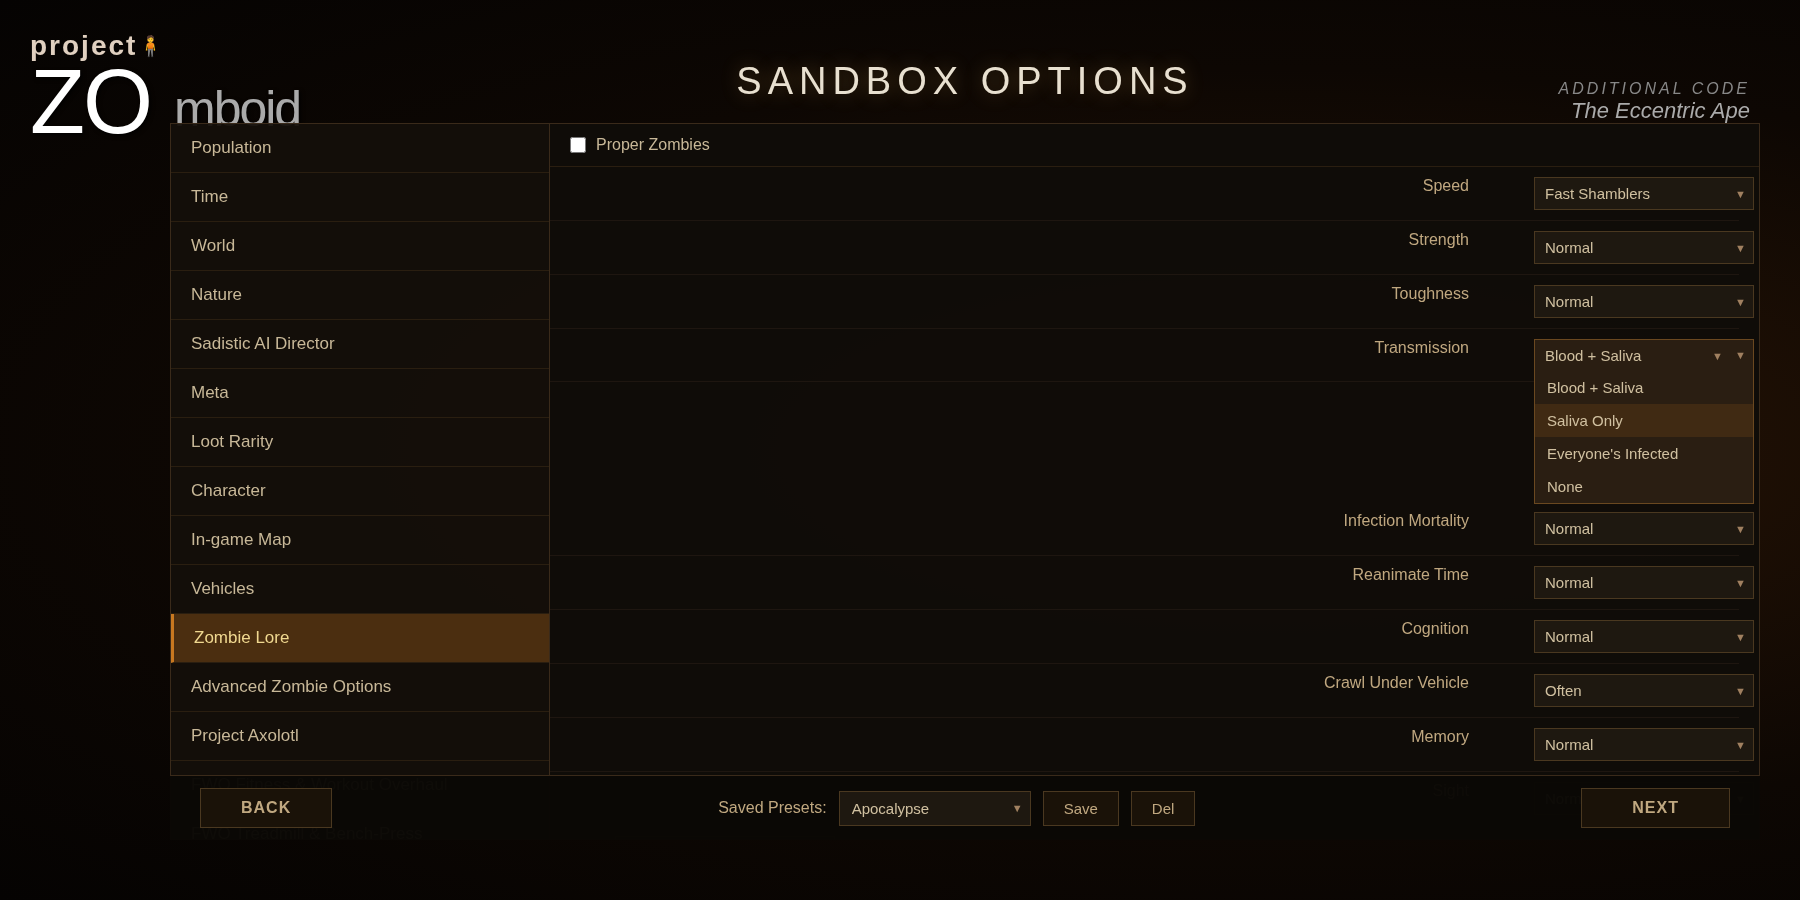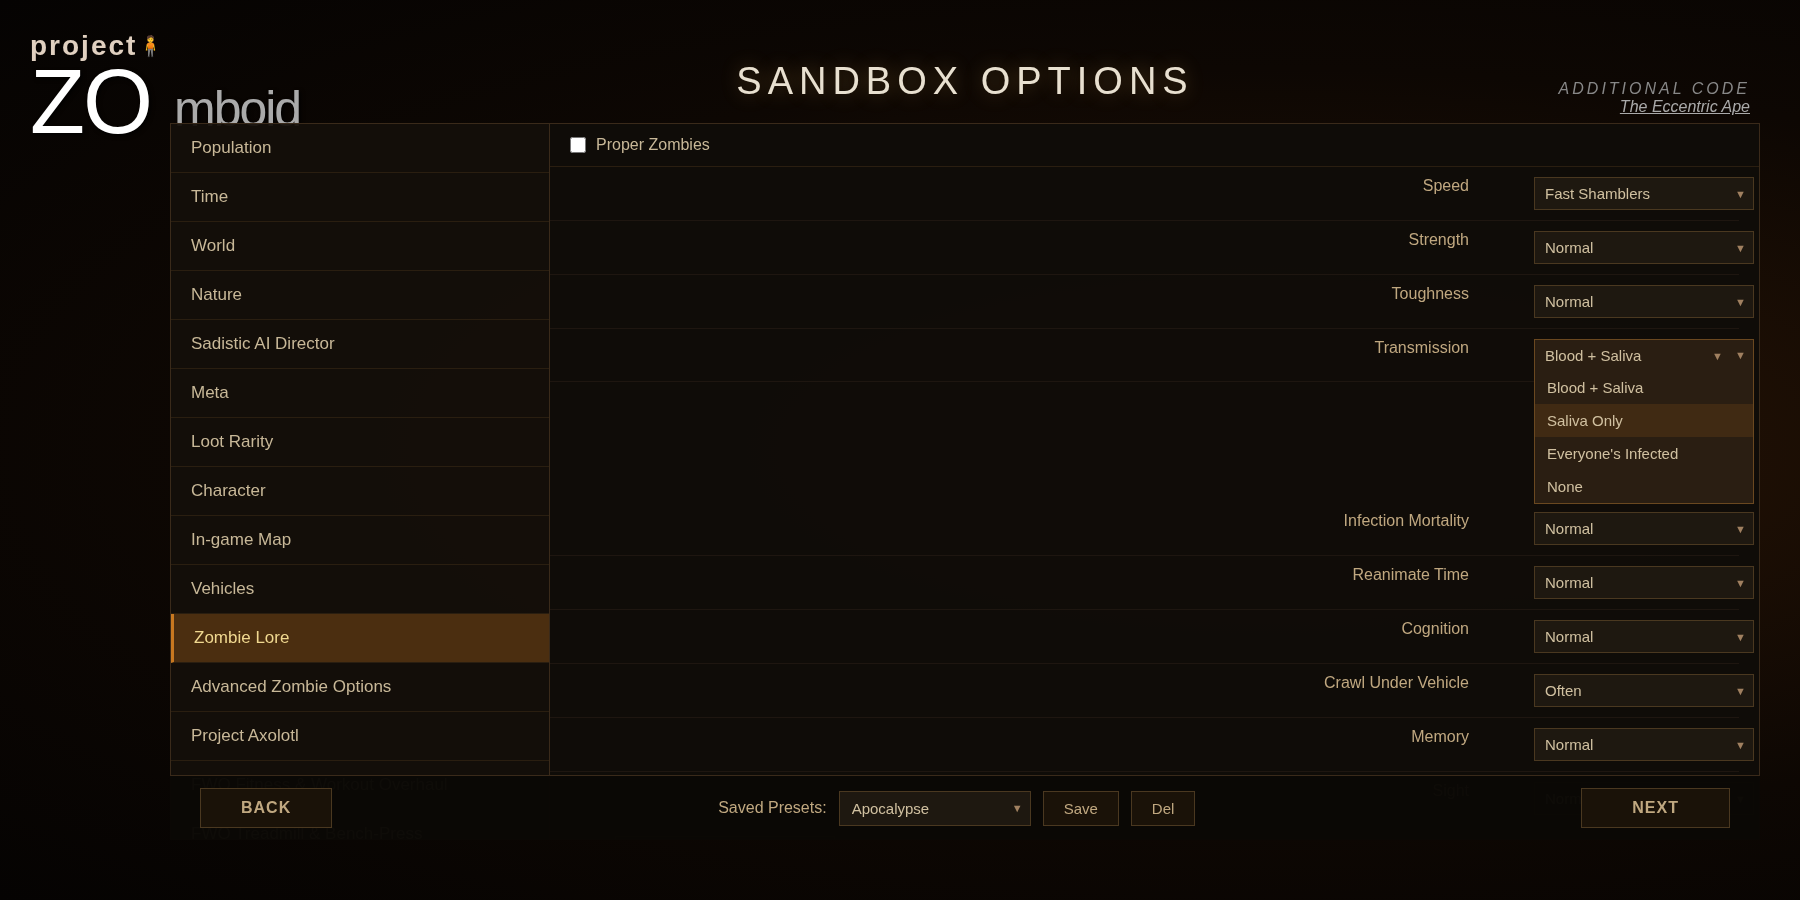--- a/index.html
+++ b/index.html
@@ -60,24 +60,23 @@
 
     .watermark-line1 {
       font-size: 16px;
       color: #888;
       letter-spacing: 3px;
       text-transform: uppercase;
       font-style: italic;
     }
 
     .watermark-line2 {
-      font-size: 16px;
+      font-size: 22px;
       color: #aaa;
       font-style: italic;
-      text-decoration: underline;
     }
 
     
     .main-container {
       position: absolute;
       top: 60px;
       left: 170px;
       right: 40px;
       bottom: 60px;
       z-index: 3;

